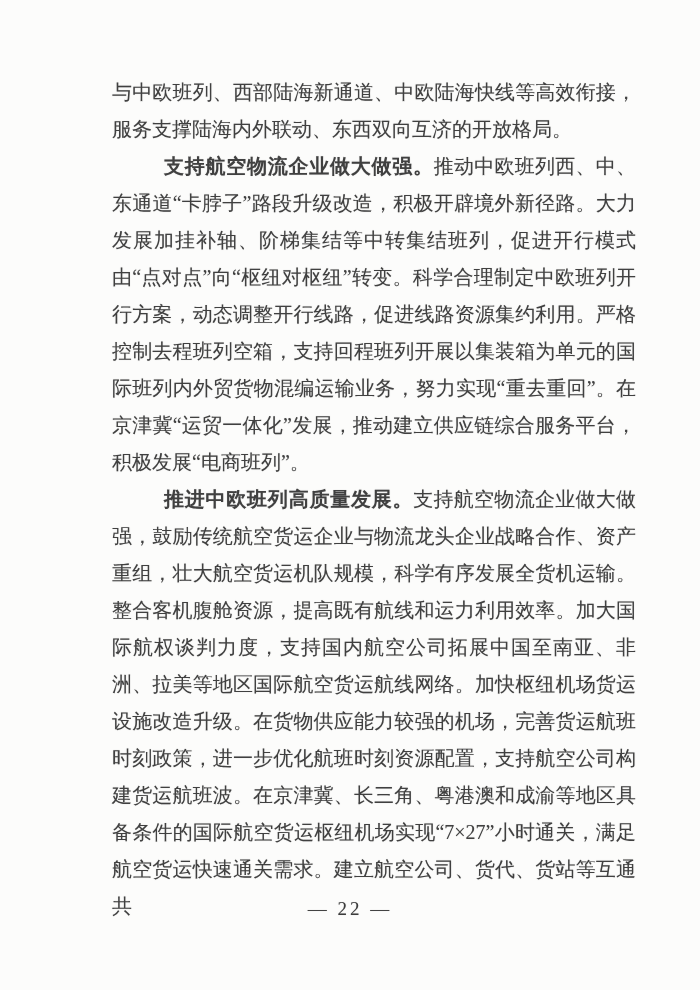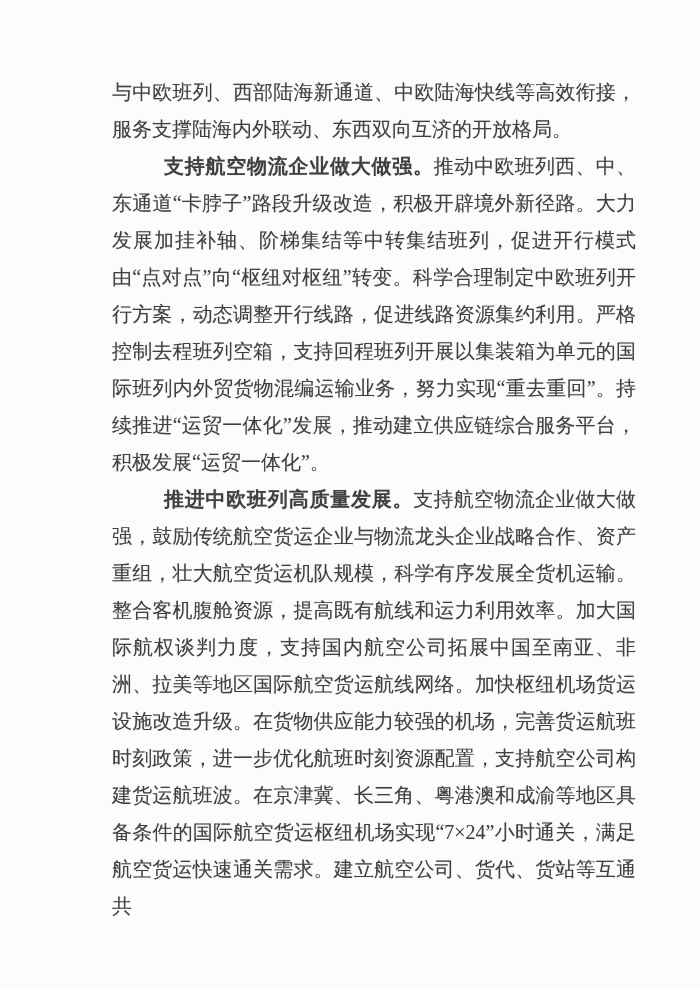--- a/index.html
+++ b/index.html
@@ -52,16 +52,17 @@
     color: #3c3c3c;
     text-shadow: 0 0 1px rgba(90, 90, 90, 0.3);
   }
 </style>
 </head>
 <body>
 
 <div class="page">
   <div class="body-text">
     <p class="para no-indent"><span>与中欧班列、西部陆海新通道、中欧陆海快线等高效衔接，服务支撑陆海内外联动、东西双向互济的开放格局。</span></p>
-    <p class="para"><span class="lead">支持航空物流企业做大做强。</span><span>推动中欧班列西、中、东通道“卡脖子”路段升级改造，积极开辟境外新径路。大力发展加挂补轴、阶梯集结等中转集结班列，促进开行模式由“点对点”向“枢纽对枢纽”转变。科学合理制定中欧班列开行方案，动态调整开行线路，促进线路资源集约利用。严格控制去程班列空箱，支持回程班列开展以集装箱为单元的国际班列内外贸货物混编运输业务，努力实现“重去重回”。持续推进“运贸一体化”发展，推动建立供应链综合服务平台，积极发展“运贸一体化”。</span></p>
-    <p class="para"><span class="lead">推进中欧班列高质量发展。</span><span>支持航空物流企业做大做强，鼓励传统航空货运企业与物流龙头企业战略合作、资产重组，壮大航空货运机队规模，科学有序发展全货机运输。整合客机腹舱资源，提高既有航线和运力利用效率。加大国际航权谈判力度，支持国内航空公司拓展中国至南亚、非洲、拉美等地区国际航空货运航线网络。加快枢纽机场货运设施改造升级。在货物供应能力较强的机场，完善货运航班时刻政策，进一步优化航班时刻资源配置，支持航空公司构建货运航班波。在京津冀、长三角、粤港澳和成渝等地区具备条件的国际航空货运枢纽机场实现“7×24”小时通关，满足航空货运快速通关需求。建立航空公司、货代、货站等互通共</span></p>
+    <p class="para"><span class="lead">支持航空物流企业做大做强。</span><span>推动中欧班列西、中、东通道“卡脖子”路段升级改造，积极开辟境外新径路。大力发展加挂补轴、阶梯集结等中转集结班列，促进开行模式由“点对点”向“枢纽对枢纽”转变。科学合理制定中欧班列开行方案，动态调整开行线路，促进线路资源集约利用。严格控制去程班列空箱，支持回程班列开展以集装箱为单元的国际班列内外贸货物混编运输业务，努力实现“重去重回”。在京津冀“运贸一体化”发展，推动建立供应链综合服务平台，积极发展“电商班列”。</span></p>
+    <p class="para"><span class="lead">推进中欧班列高质量发展。</span><span>支持航空物流企业做大做强，鼓励传统航空货运企业与物流龙头企业战略合作、资产重组，壮大航空货运机队规模，科学有序发展全货机运输。整合客机腹舱资源，提高既有航线和运力利用效率。加大国际航权谈判力度，支持国内航空公司拓展中国至南亚、非洲、拉美等地区国际航空货运航线网络。加快枢纽机场货运设施改造升级。在货物供应能力较强的机场，完善货运航班时刻政策，进一步优化航班时刻资源配置，支持航空公司构建货运航班波。在京津冀、长三角、粤港澳和成渝等地区具备条件的国际航空货运枢纽机场实现“7×27”小时通关，满足航空货运快速通关需求。建立航空公司、货代、货站等互通共</span></p>
   </div>
+  <div class="page-number">— 22 —</div>
 </div>
 
 </body></html>

